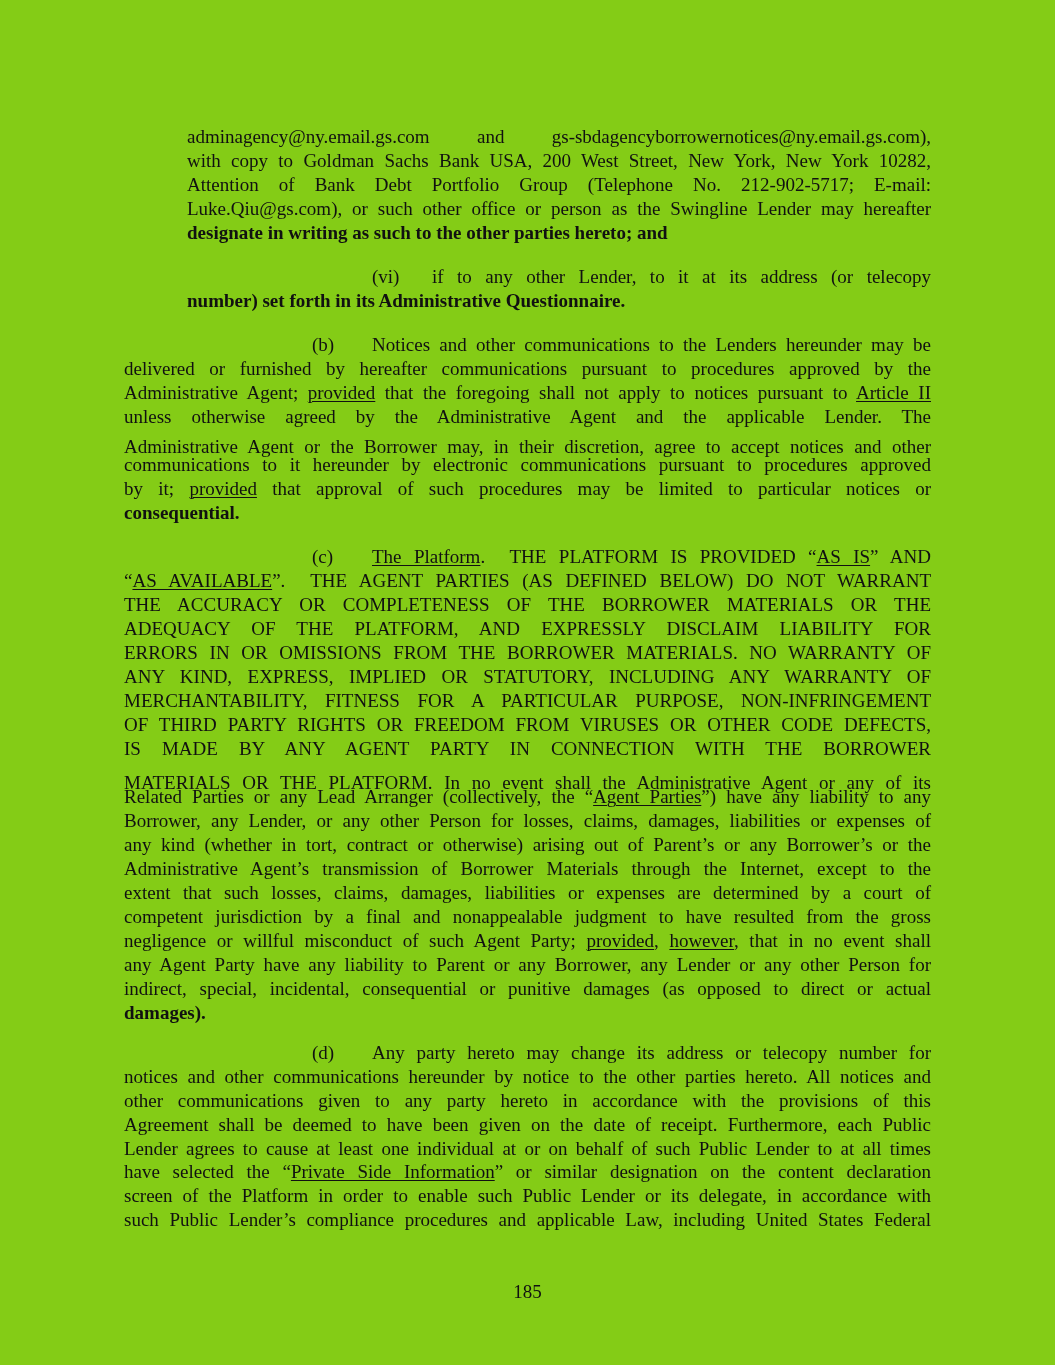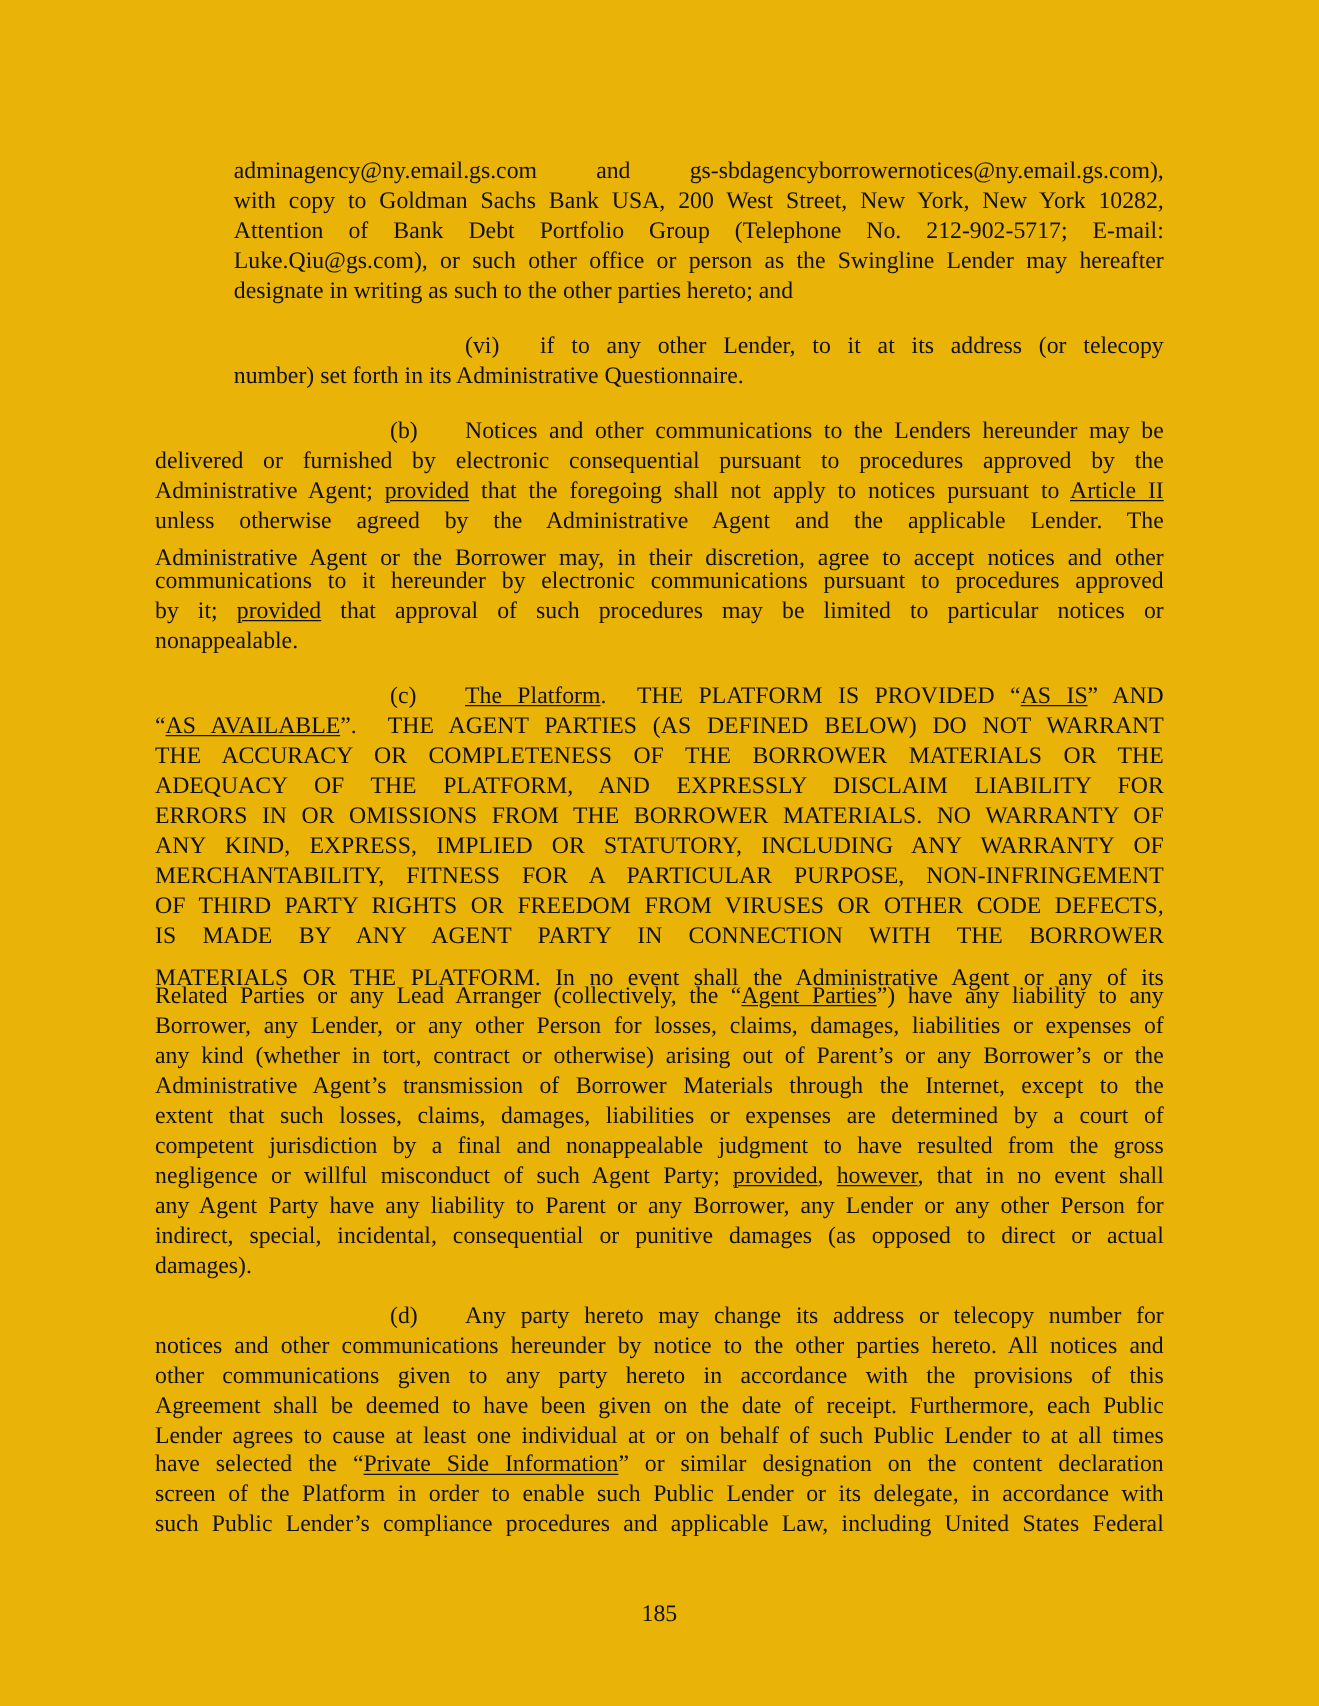--- a/index.html
+++ b/index.html
@@ -13,39 +13,40 @@
       position: relative;
       overflow: hidden;
       font-family: "Liberation Serif", "DejaVu Serif", serif;
       color: #111111;
     }
     .page {
       position: absolute;
       left: 0; top: 0;
       width: 1055px;
       height: 1365px;
-      background: #eab308;
+      background: #84cc16;
     }
     .line {
       position: absolute;
       left: 124px;
       width: 807px;
       font-size: 19px;
       line-height: 24px;
       height: 24px;
       white-space: nowrap;
       text-align: justify;
       text-align-last: justify;
     }
     .line.ind1 {
       left: 187px;
       width: 744px;
     }
     .line.last {
       text-align-last: left;
+      font-weight: bold;
     }
     .u {
       text-decoration: underline;
       text-underline-offset: 2px;
       text-decoration-thickness: 1px;
     }
     .marker {
       display: inline-block;
       width: 60px;
       text-align: center;
@@ -78,31 +79,31 @@
     <div class="line" style="top:265px; left:372px; width:559px;">
       <span class="marker">(vi)</span><span>if to any other Lender, to it at its address (or telecopy</span>
     </div>
     <div class="line ind1 last" style="top:289px">number) set forth in its Administrative Questionnaire.</div>
   </div>
 
   <div>
     <div class="line" style="top:333px; left:312px; width:619px;">
       <span class="marker">(b)</span><span>Notices and other communications to the Lenders hereunder may be</span>
     </div>
-    <div class="line" style="top:357px">delivered or furnished by electronic consequential pursuant to procedures approved by the</div>
+    <div class="line" style="top:357px">delivered or furnished by hereafter communications pursuant to procedures approved by the</div>
     <div class="line" style="top:381px">
       <span class="sp">Administrative Agent; </span><span class="u">provided</span><span class="sp"> that the foregoing shall not apply to notices pursuant to </span><span class="u">Article II</span>
     </div>
     <div class="line" style="top:405px">unless otherwise agreed by the Administrative Agent and the applicable Lender.  The</div>
     <div class="line" style="top:435px">Administrative Agent or the Borrower may, in their discretion, agree to accept notices and other</div>
     <div class="line" style="top:453px">communications to it hereunder by electronic communications pursuant to procedures approved</div>
     <div class="line" style="top:477px">
       <span class="sp">by it; </span><span class="u">provided</span><span class="sp"> that approval of such procedures may be limited to particular notices or</span>
     </div>
-    <div class="line last" style="top:501px">nonappealable.</div>
+    <div class="line last" style="top:501px">consequential.</div>
   </div>
 
   <div>
     <div class="line" style="top:545px; left:312px; width:619px;">
       <span class="marker">(c)</span><span class="u">The Platform</span><span class="sp">.  THE PLATFORM IS PROVIDED “</span><span class="u">AS IS</span><span class="sp">” AND</span>
     </div>
     <div class="line" style="top:569px">
       <span>“</span><span class="u">AS AVAILABLE</span><span class="sp">”.  THE AGENT PARTIES (AS DEFINED BELOW) DO NOT WARRANT</span>
     </div>
     <div class="line" style="top:593px">THE ACCURACY OR COMPLETENESS OF THE BORROWER MATERIALS OR THE</div>

